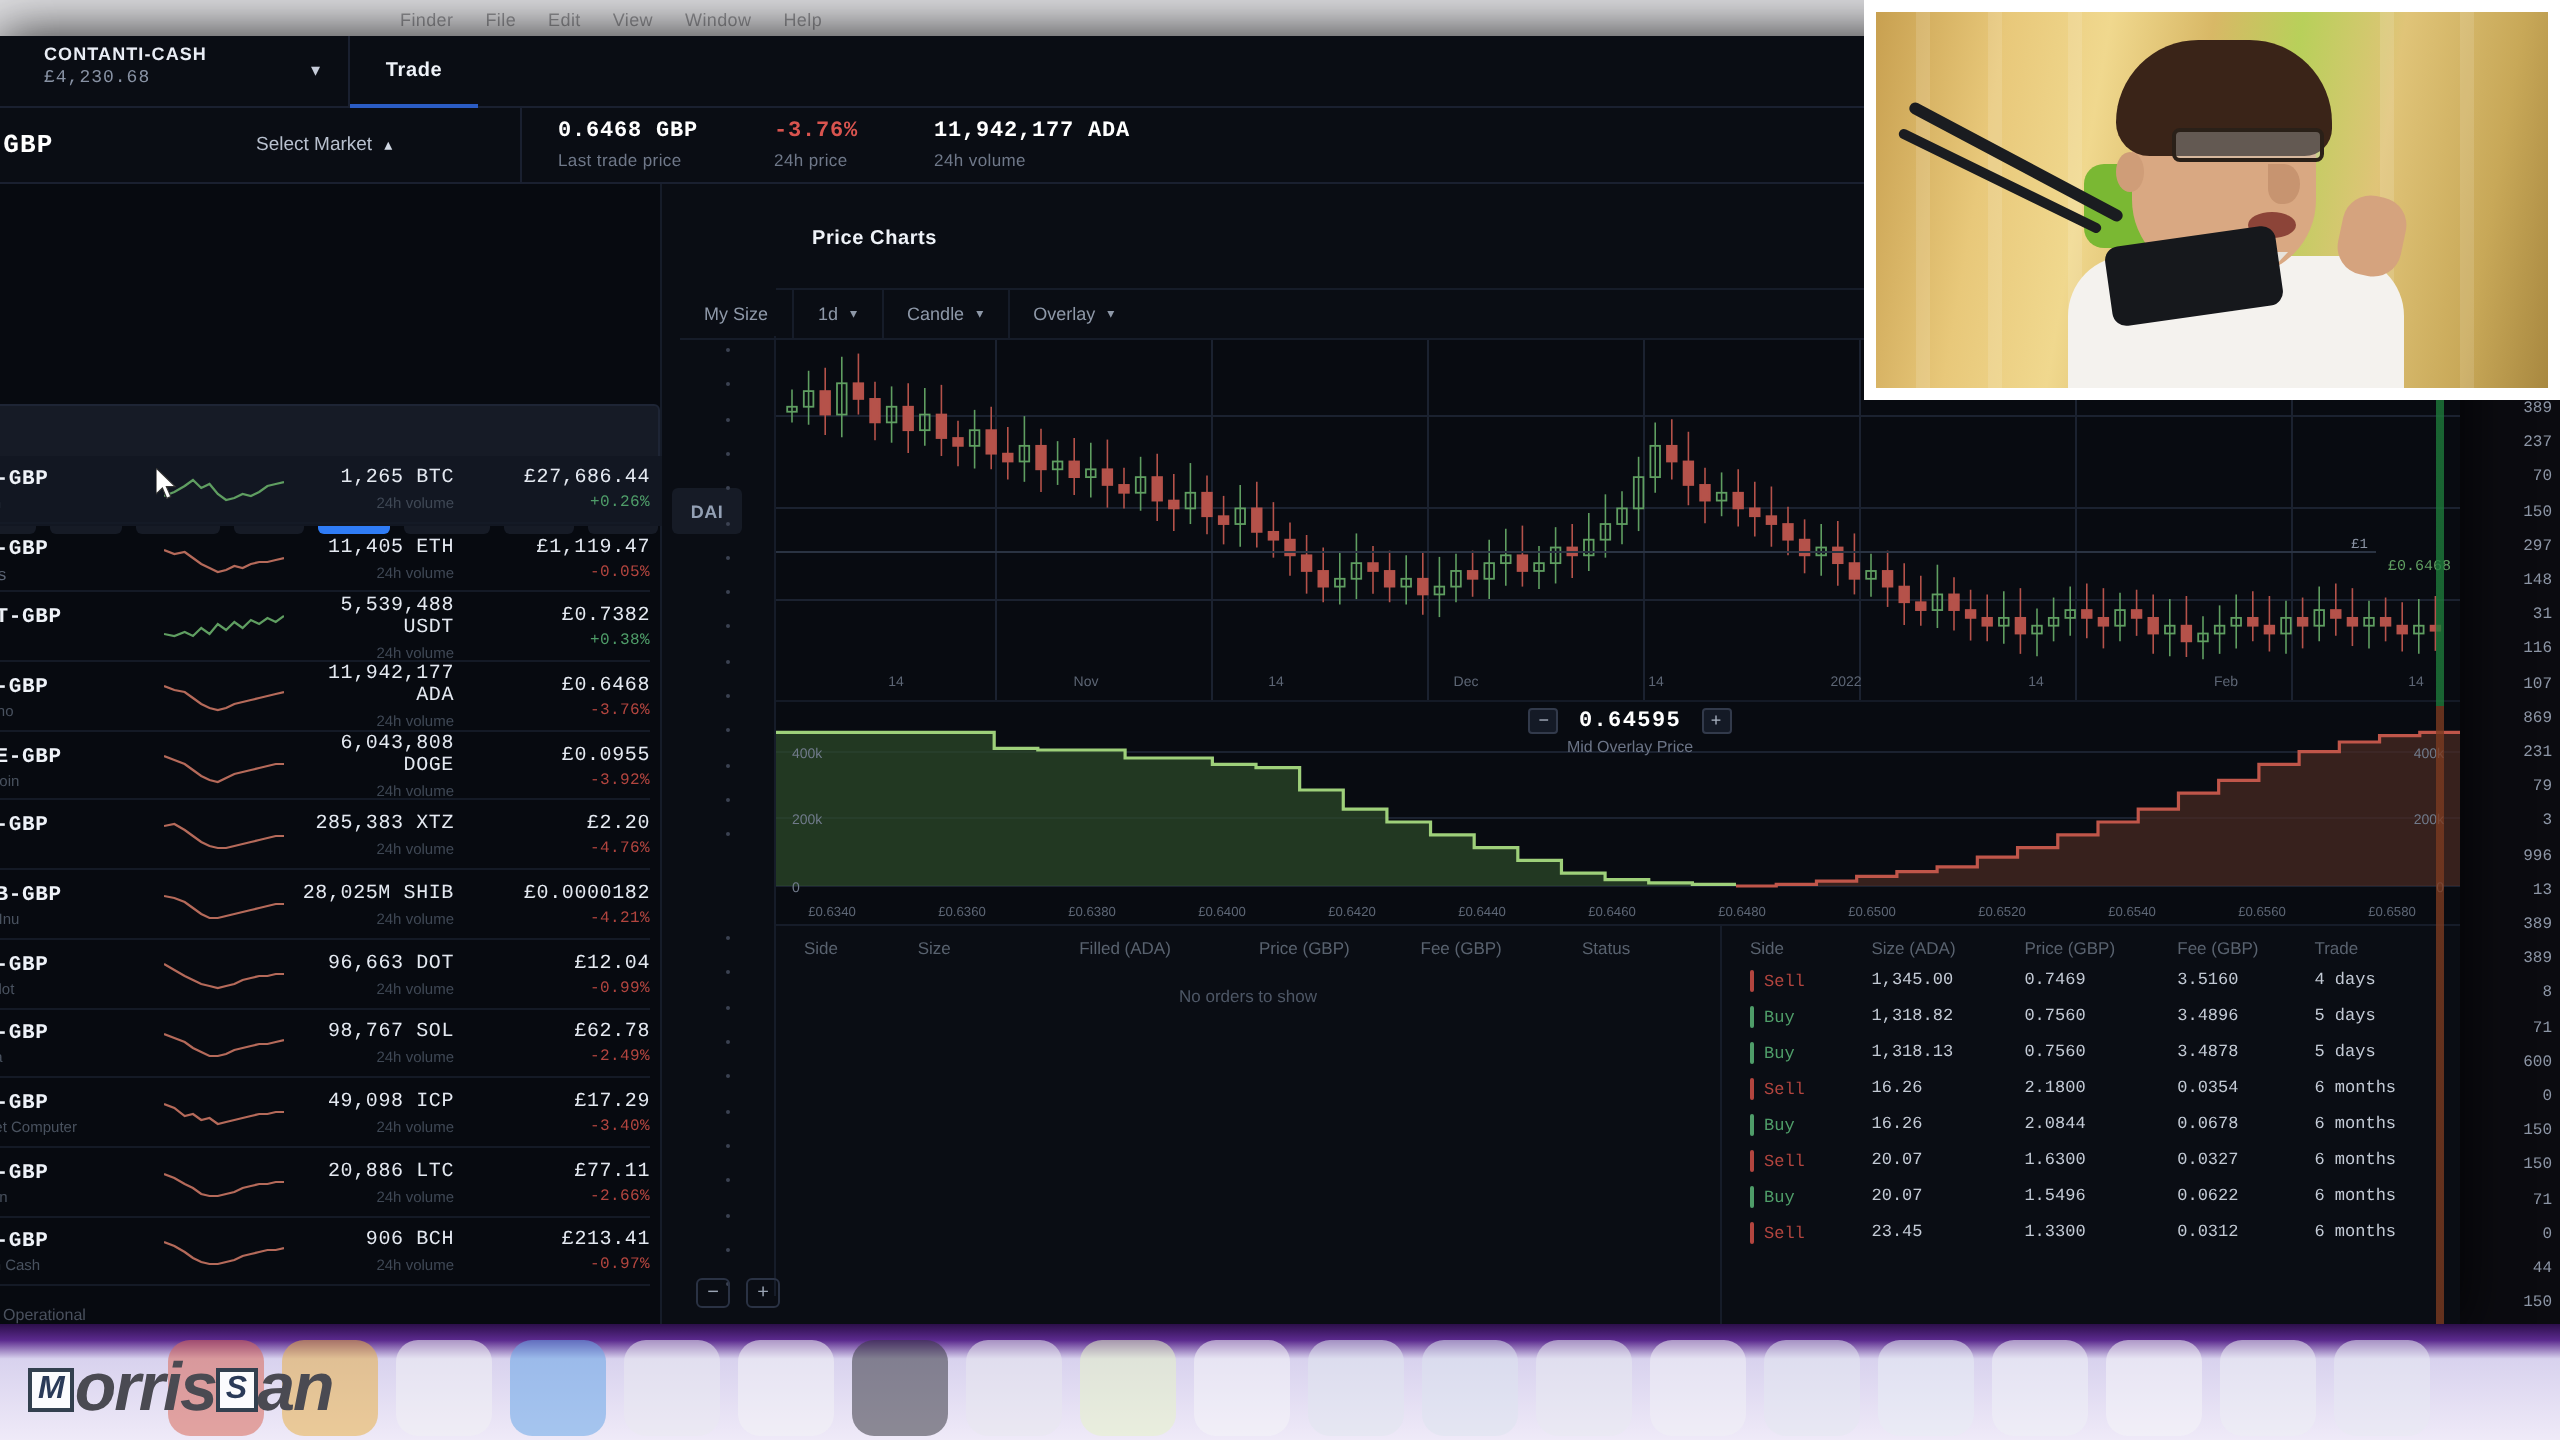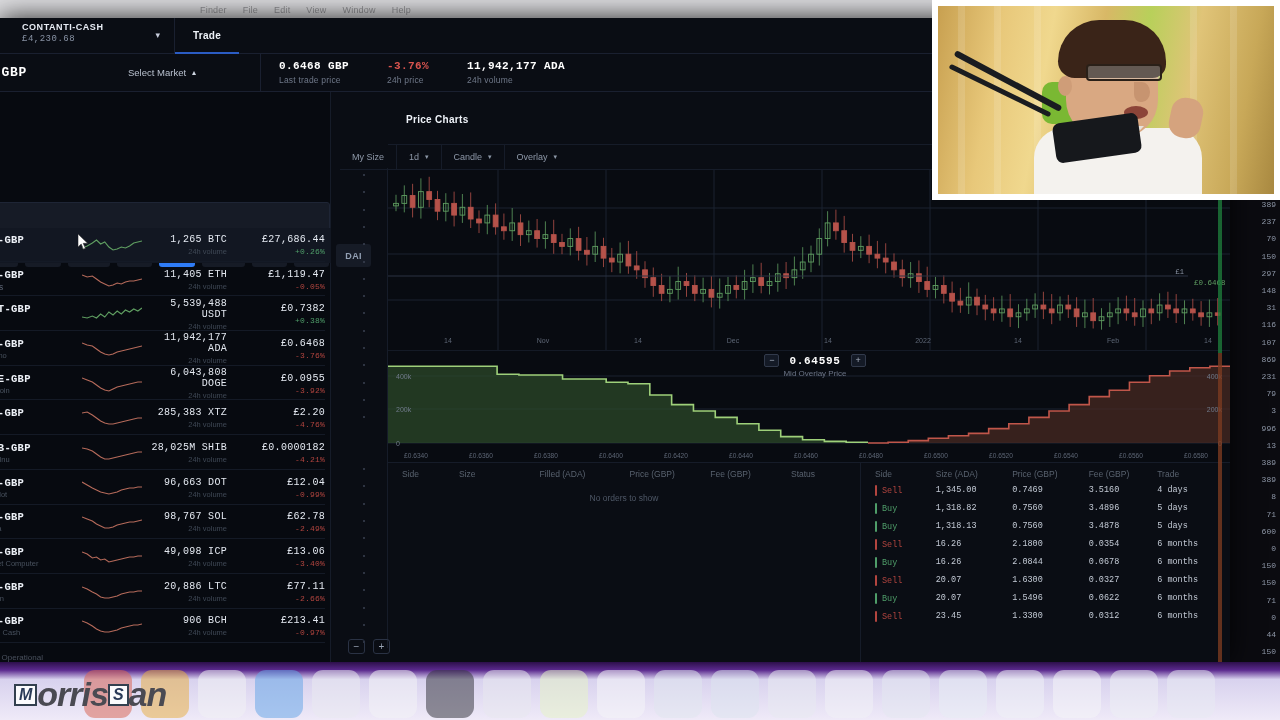--- a/index.html
+++ b/index.html
@@ -430,21 +430,21 @@
               <div class="mkt-full">Internet Computer</div>
             </div>
             <svg class="spark" viewBox="0 0 58 22" preserveAspectRatio="none">
               <polyline points="0,6 5,8 10,12 14,11 18,14 22,13 26,16 30,15 34,14 38,13 42,12 46,11 50,11 54,10 58,10" fill="none" stroke="#b56a5a" stroke-width="1.1"></polyline>
             </svg>
             <div class="mkt-vol-col">
               <div class="mkt-vol">49,098 ICP</div>
               <div class="mkt-vol-lbl">24h volume</div>
             </div>
             <div class="mkt-price-col">
-              <div class="mkt-price">£13.06</div>
+              <div class="mkt-price">£17.29</div>
               <div class="mkt-chg neg">-3.40%</div>
             </div>
           </div>
           <div class="mkt-row">
             <div class="mkt-name-col">
               <div class="mkt-sym">LTC-GBP</div>
               <div class="mkt-full">Litecoin</div>
             </div>
             <svg class="spark" viewBox="0 0 58 22" preserveAspectRatio="none">
               <polyline points="0,6 5,8 10,11 14,13 18,16 22,17 26,17 30,16 34,15 38,13 42,12 46,11 50,11 54,10 58,10" fill="none" stroke="#b56a5a" stroke-width="1.1"></polyline>

